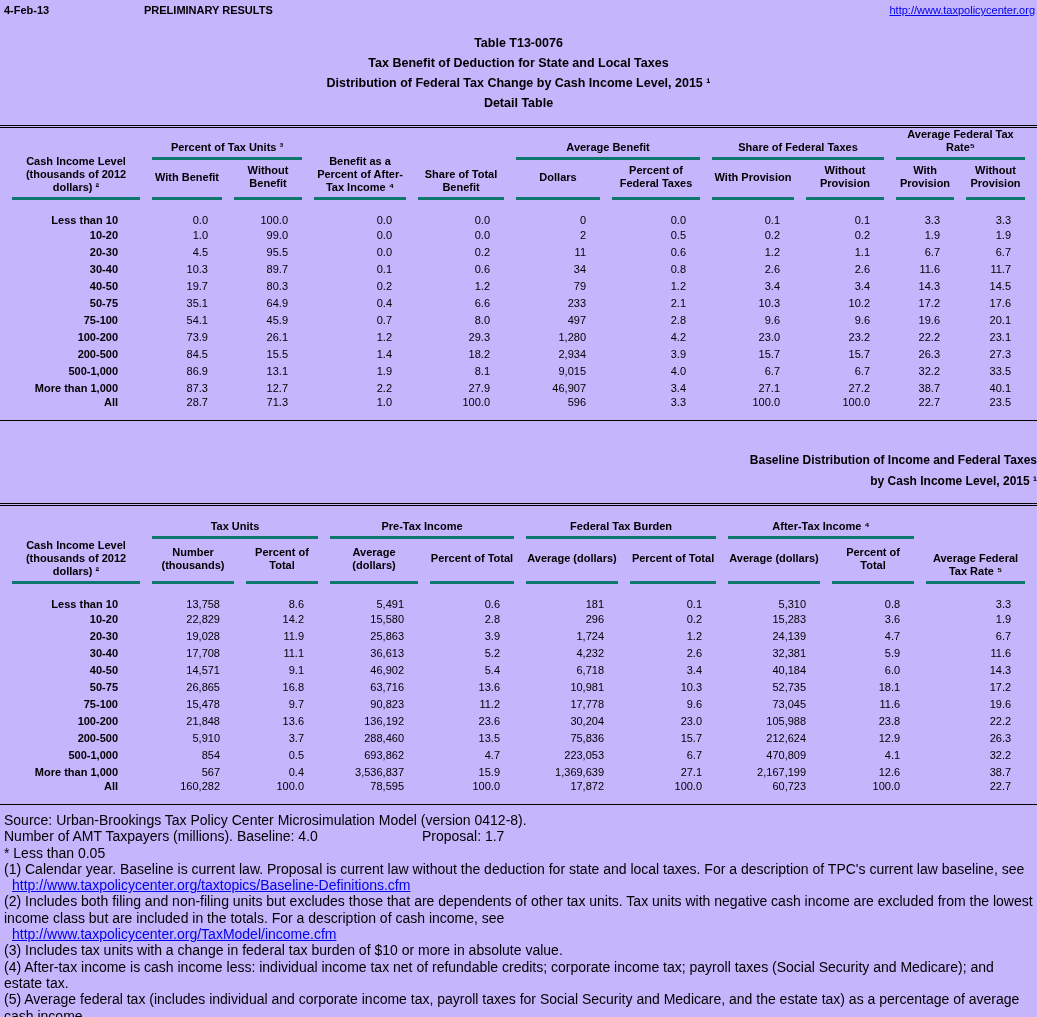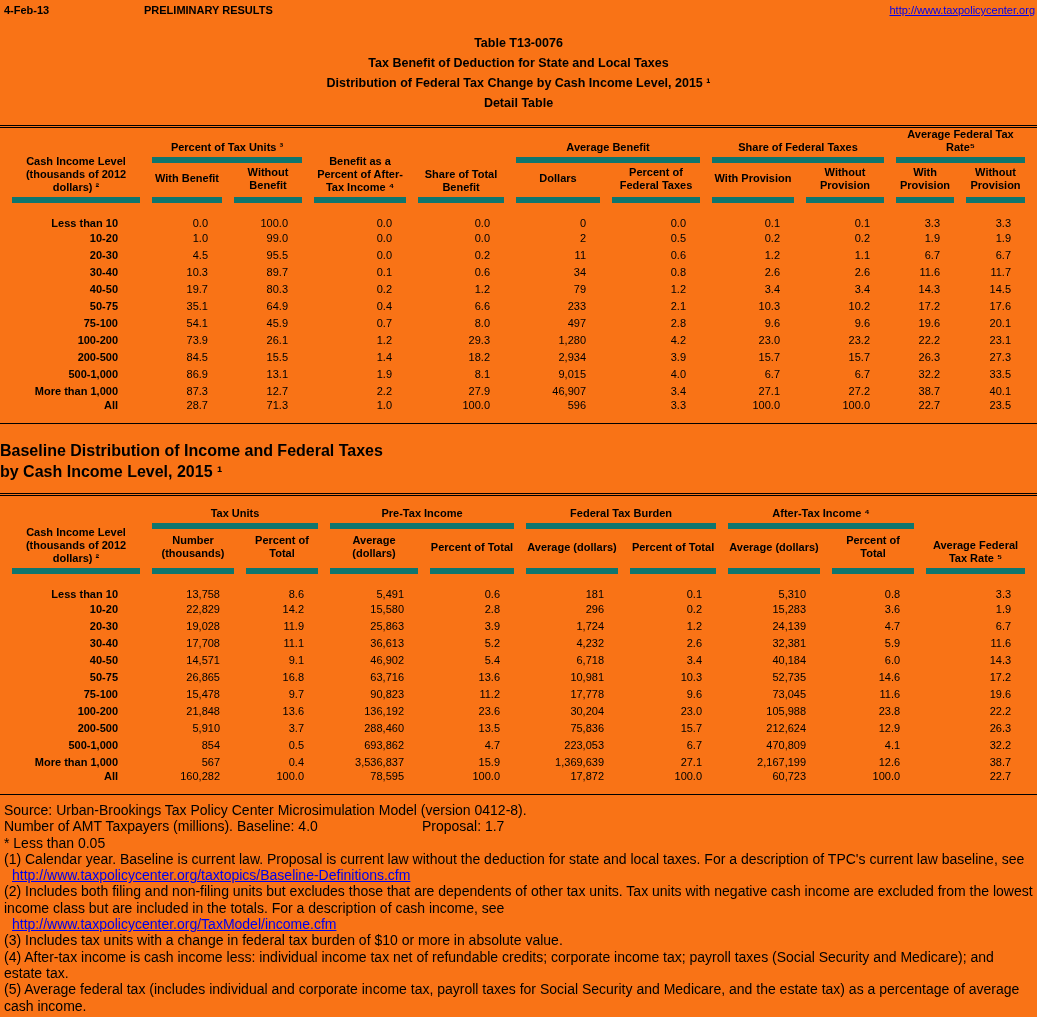--- a/index.html
+++ b/index.html
@@ -1,44 +1,44 @@
 <!DOCTYPE html>
 <html><head>
 <meta charset="utf-8">
 <style>
   * { box-sizing: border-box; }
   html,body { margin:0; padding:0; background:#fff; color:#000;
     font-family:"Liberation Sans", sans-serif; }
-  .page { width:1037px; height:1017px; overflow:hidden; background:#f97316; }
+  .page { width:1037px; height:1017px; overflow:hidden; background:#c4b5fd; }
 
   
   .topbar { display:flex; align-items:flex-start; padding:4px 2px 0 4px; font-size:11px; }
   .topbar .date { font-weight:bold; width:140px; }
   .topbar .status { font-weight:bold; flex:1; }
   a { color:#0000ee; text-decoration:underline;padding-left:8px; }
   .topbar a { font-weight:normal; }
 
   
   .title-block { margin-top:17px; text-align:center; font-weight:bold; font-size:12.5px; line-height:20px; }
-  .t2-title { margin-top:16px; text-align:left; font-weight:bold; font-size:16px; line-height:21px; }
+  .t2-title { margin-top:29px; text-align:right; font-weight:bold; font-size:12px; line-height:21px; }
 
   
   table.datatable { border-collapse:separate; border-spacing:12px 0; table-layout:fixed;
     width:1037px; border-top:3px double #000; border-bottom:1px solid #000; }
   .t1 { margin-top:12px; }
   .t2 { margin-top:11px; }
   .datatable th { font-weight:bold; font-size:11px; text-align:center; padding:0; line-height:13px; }
   .datatable tr.grp th { vertical-align:bottom; padding-bottom:3px; }
   .datatable th.vmid { vertical-align:middle; padding-bottom:0; }
   .t1 tr.grp { height:32px; }
   .t1 tr.sub { height:40px; }
   .t2 tr.grp { height:33px; }
   .t2 tr.sub { height:45px; }
   .datatable tr.sub th { vertical-align:middle; padding-bottom:3px; }
-  .ul { border-bottom:6px solid #0f766e; }
+  .ul { border-bottom:3px solid #0f766e; }
   .datatable td { font-size:11px; text-align:right; padding:0 14px 0 0; height:17px; white-space:nowrap; }
   .datatable td.lbl { font-weight:bold; padding-right:22px; }
   .datatable tbody tr:first-child td { padding-top:14px; }
   .datatable tbody tr:last-child td { padding-bottom:12px; }
 
   
   .footer { margin-top:7px; padding:0 4px; font-size:14px; line-height:16.3px; }
   .footer a { display:block; }
   .amt-base { display:inline-block; width:414px; }
 </style>
@@ -358,21 +358,21 @@
       </tr>
         <tr>
         <td class="lbl">50-75</td>
         <td>26,865</td>
         <td>16.8</td>
         <td>63,716</td>
         <td>13.6</td>
         <td>10,981</td>
         <td>10.3</td>
         <td>52,735</td>
-        <td>14.6</td>
+        <td>18.1</td>
         <td>17.2</td>
       </tr>
         <tr>
         <td class="lbl">75-100</td>
         <td>15,478</td>
         <td>9.7</td>
         <td>90,823</td>
         <td>11.2</td>
         <td>17,778</td>
         <td>9.6</td>

